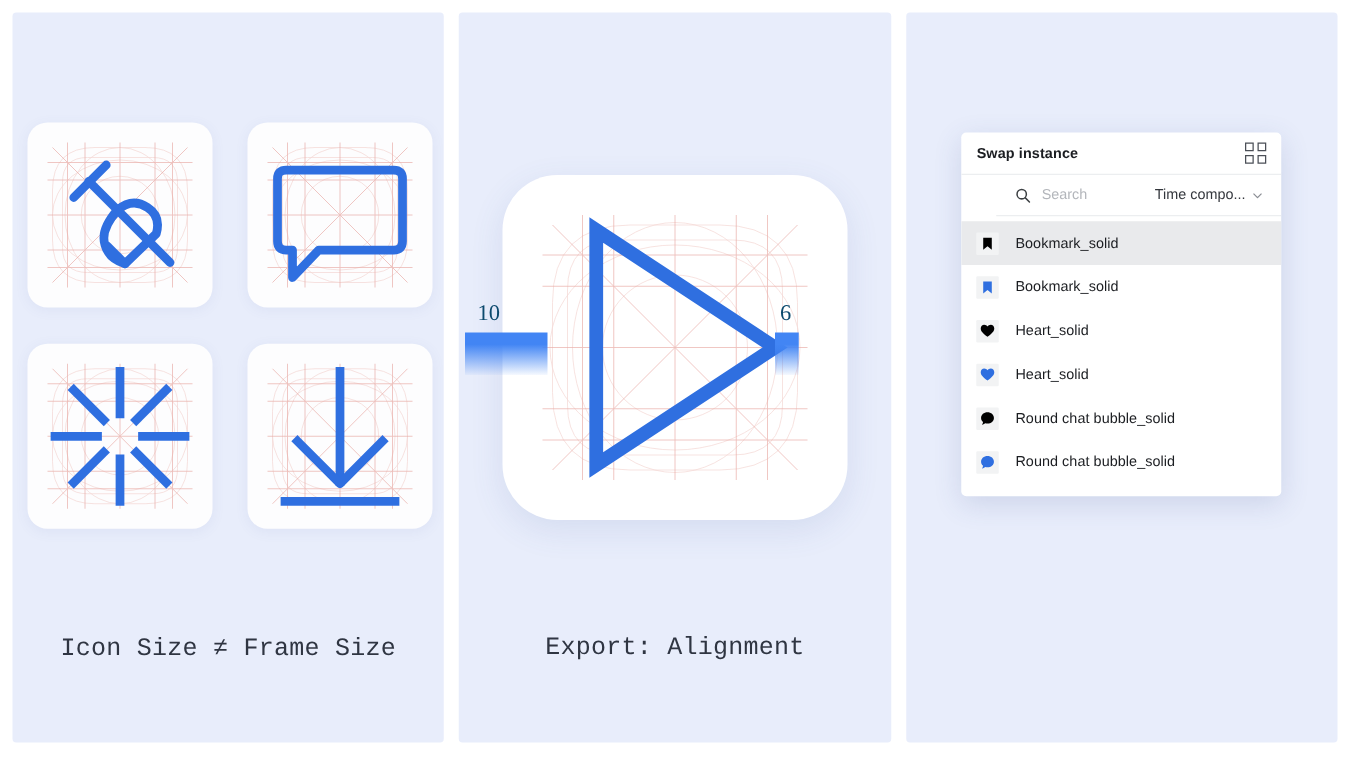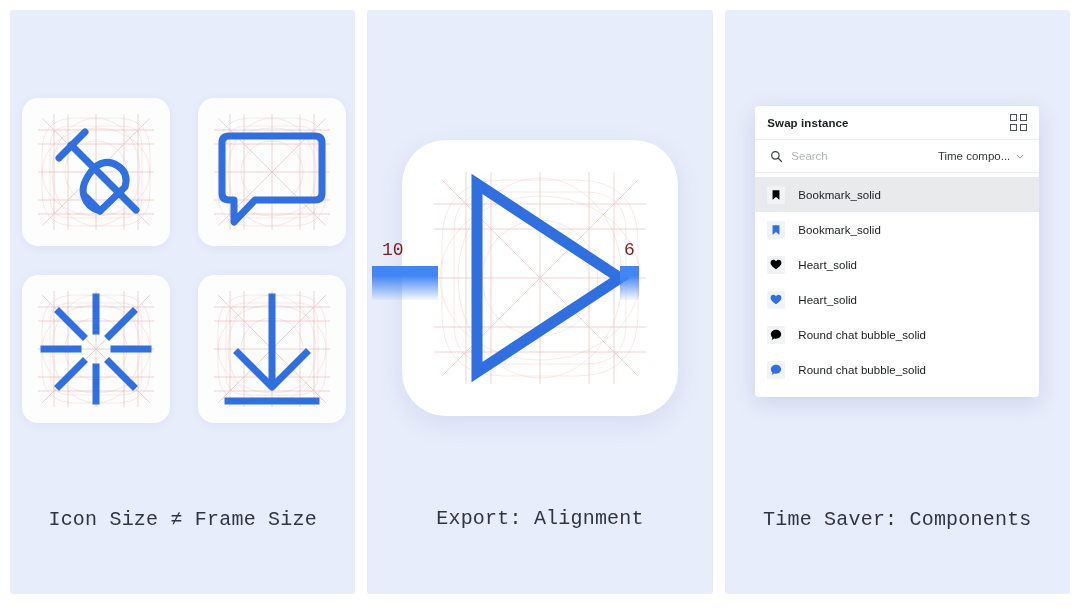--- a/index.html
+++ b/index.html
@@ -76,49 +76,50 @@
   }
   .bigcard svg { position: absolute; inset: 0; width: 100%; height: 100%; }
   .measure {
     position: absolute;
     height: 34px;
     background: linear-gradient(to bottom, #4285f4 0%, #4285f4 28%, rgba(66,133,244,0.05) 100%);
   }
   .measure-label {
     position: absolute;
     font-size: 18px;
-    color: #7f1d1d;
-    font-family: Liberation Mono, monospace;
+    color: #0c4a6e;
+    font-family: Liberation Serif, serif;
   }
 
   
   .swap {
     position: absolute;
     left: 50%; transform: translateX(-50%);
     top: 96px;
-    width: 284px;
+    width: 256px;
     background: #ffffff;
     border-radius: 4px;
     box-shadow: 0 6px 22px rgba(60,80,140,0.16);
     overflow: hidden;
   }
   .swap-header {
     height: 34px;
     display: flex; align-items: center;
     padding: 0 12px;
     border-bottom: 1px solid #eceef0;
   }
   .swap-title { font-size: 11.5px; font-weight: bold; color: #1b1d21; flex: 1; letter-spacing: 0.1px; }
   .grid-icon { display: grid; grid-template-columns: 7px 7px; grid-template-rows: 7px 7px; gap: 3px; }
   .grid-icon i { display: block; width: 7px; height: 7px; border: 1.6px solid #4b4f57; }
   .swap-search {
     height: 33px;
     display: flex; align-items: center;
     padding: 0 15px;
     border-bottom: 1px solid #eceef0;
+    margin-left: 28px;
   }
   .srch-icon { width: 13px; height: 13px; flex: 0 0 auto; }
   .srch-text { font-size: 11.5px; color: #b3b6bb; margin-left: 8px; flex: 1; }
   .srch-drop { font-size: 11.5px; color: #33363c; display: flex; align-items: center; gap: 6px; }
   .chev { width: 8px; height: 5px; }
   .swap-list { padding: 4px 0 10px 0; }
   .swap-row {
     height: 35px;
     display: flex; align-items: center;
     padding: 16px 12px;
@@ -390,16 +391,15 @@
           <div class="sw-ic">
             <svg viewBox="0 0 14 14" width="12" height="12">
                 <path d="M7 1 C10.3 1 13 3.3 13 6.2 C13 9.1 10.3 11.4 7 11.4 C6.3 11.4 5.6 11.3 5 11.1 L2 12.8 L2.9 10.1 C1.7 9.1 1 7.7 1 6.2 C1 3.3 3.7 1 7 1 Z" fill="#2f6fe0"></path>
               </svg>
           </div>
           <div class="sw-label">Round chat bubble_solid</div>
         </div>
 
       </div>
     </div>
-    <div class="caption p3">Time Saver: Components</div>
   </div>
 
 </div>
 
 </body></html>

